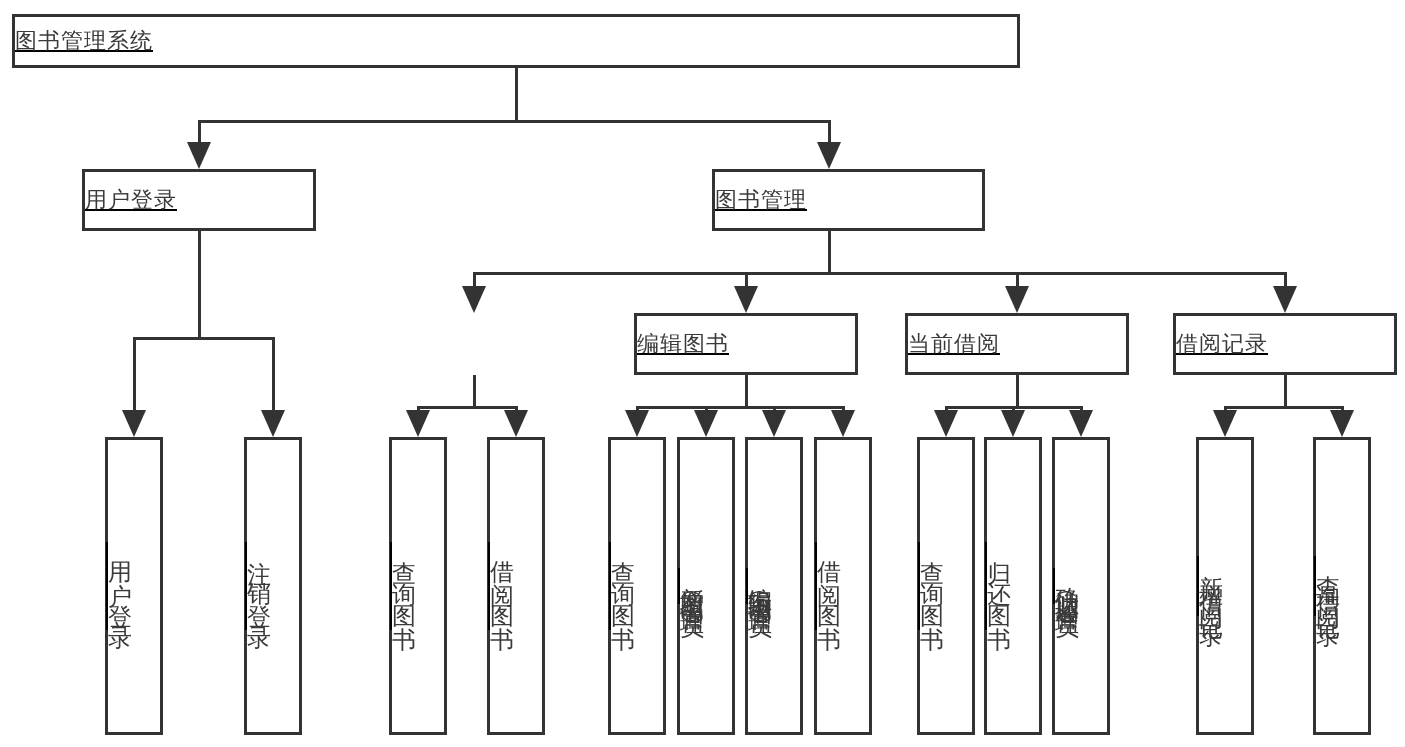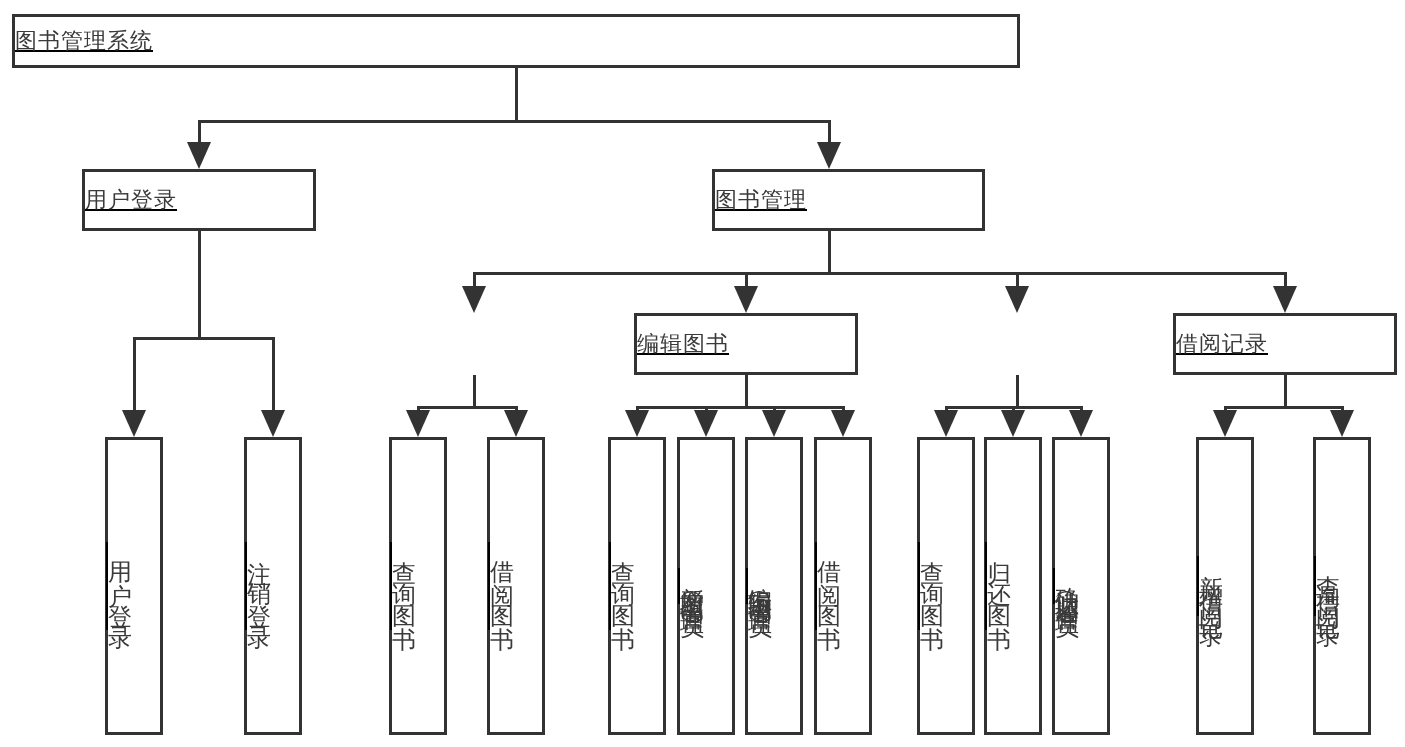--- a/index.html
+++ b/index.html
@@ -67,20 +67,23 @@
 
   <div class="box" style="left:82px;top:169px;width:234px;height:62px">
     <span class="lbl">用户登录</span>
   </div>
   <div class="box" style="left:712px;top:169px;width:273px;height:62px">
     <span class="lbl">图书管理</span>
   </div>
 
   <div class="box" style="left:634px;top:313px;width:224px;height:62px">
     <span class="lbl">编辑图书</span>
+  </div>
+  <div class="box" style="left:905px;top:313px;width:224px;height:62px">
+    <span class="lbl">当前借阅</span>
   </div>
   <div class="box" style="left:1173px;top:313px;width:224px;height:62px">
     <span class="lbl">借阅记录</span>
   </div>
 
   <div class="box" style="left:105px;top:437px;width:58px;height:298px">
     <span class="vt" style="letter-spacing: 22px;">用户登录</span>
   </div>
   <div class="box" style="left:244px;top:437px;width:58px;height:298px">
     <span class="vt" style="letter-spacing: 22px;">注销登录</span>

